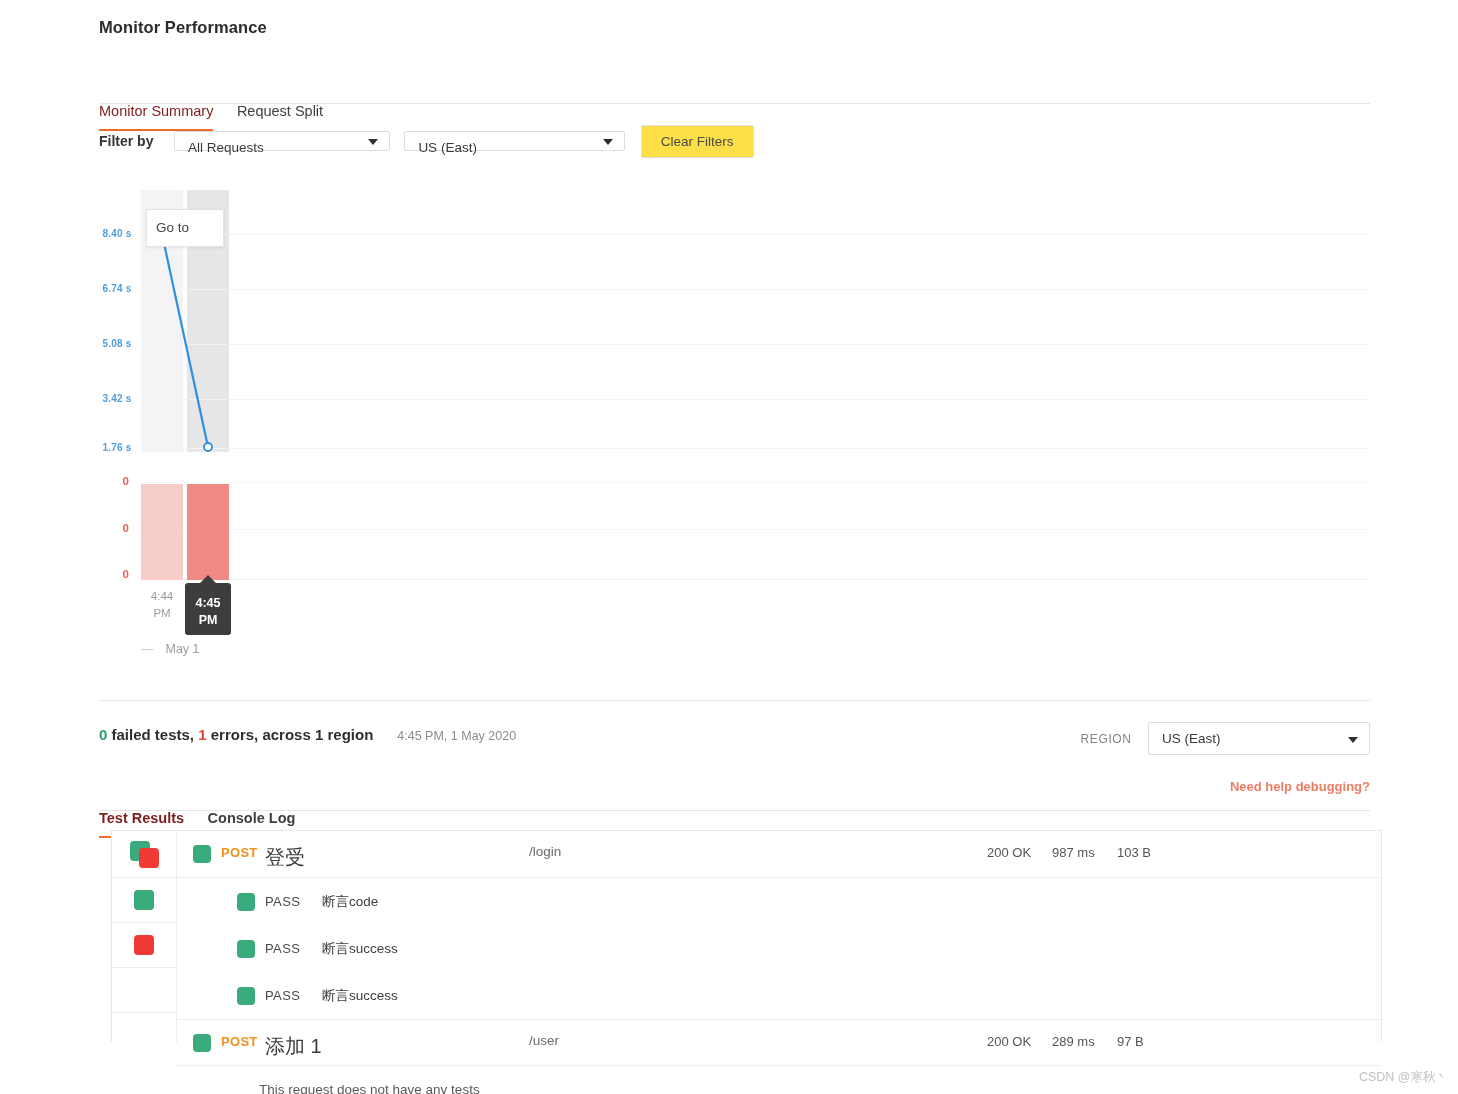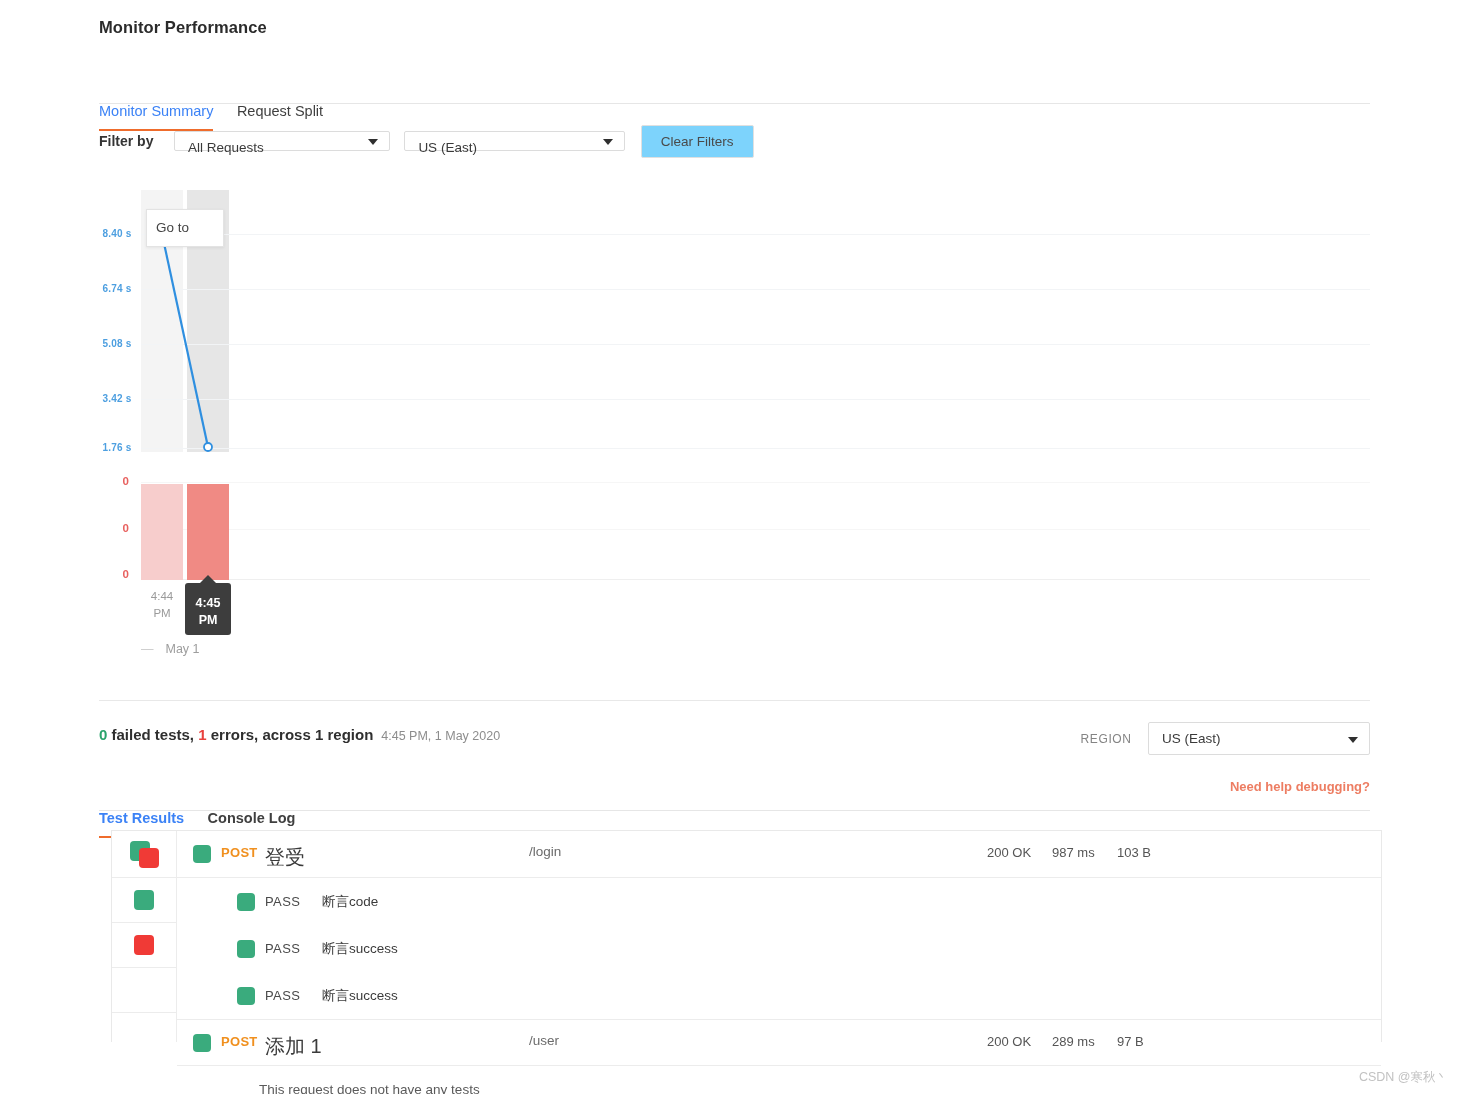--- a/index.html
+++ b/index.html
@@ -23,21 +23,21 @@
   
   .tabbar {
     position: absolute; left: 99px; top: 68px; width: 1271px; height: 36px;
     border-bottom: 1px solid #e6e6e6;
   }
   .tab {
     display: inline-block; font-size: 14.5px; color: #3f3f3f;
     padding: 0 0 11px 0; margin-right: 19px; cursor: pointer;
     position: relative;
   }
-  .tab.active { color: #3b82f6; margin-top: 35px; }
+  .tab.active { color: #7f1d1d; margin-top: 35px; }
   .tab.active::after {
     content: ""; position: absolute; left: 0; right: 0; bottom: -1px;
     height: 2.5px; background: #ef6c2c;
   }
 
   
   .filterbar { position: absolute; left: 99px; top: 124px; height: 34px; }
   .filter-label {
     display: inline-block; font-size: 14px; font-weight: 700; color: #343434;
     vertical-align: middle; margin-right: 16px; line-height: 34px;
@@ -57,21 +57,21 @@
     width: 0; height: 0;
     border-left: 5px solid transparent; border-right: 5px solid transparent;
     border-top: 6px solid #2f2f2f;
   }
   .sel-1 { width: 216px; }
   .sel-2 { width: 221px; }
   .sel-3 { width: 221px; }
   .sel-4 { width: 221px; }
   .clearbtn {
     display: inline-block; vertical-align: middle; height: 33px;
-    background: #7dd3fc; border: 1px solid #e0e0e0; border-radius: 2px;
+    background: #fde047; border: 1px solid #e0e0e0; border-radius: 2px;
     font-size: 13.5px; color: #4a4a4a; line-height: 31px;
     padding: 0 19px; cursor: pointer; margin-left: 1px;
   }
 
   
   .chart-wrap {
     position: absolute; left: 99px; top: 190px; width: 1271px; height: 500px;
   }
   .chart-area { position: absolute; left: 0; top: 0; width: 1271px; height: 262px; }
   .ytick {
@@ -134,21 +134,21 @@
     position: absolute; left: 99px; top: 700px; width: 1271px; height: 1px; background: #e8e8e8;
   }
 
   
   .summary {
     position: absolute; left: 99px; top: 726px; font-size: 15px;
     font-weight: 700; color: #2f2f2f;
   }
   .summary .g { color: #2aa36b; }
   .summary .r { color: #e8413d; }
-  .summary .ts { font-weight: 400; font-size: 12.5px; color: #8d8d8d; margin-left: 8px; }
+  .summary .ts { font-weight: 400; font-size: 12.5px; color: #8d8d8d; margin-left: 24px; }
 
   .region-box { position: absolute; right: 88px; top: 722px; }
   .region-label {
     display: inline-block; vertical-align: middle; font-size: 12px; color: #848484;
     letter-spacing: .6px; margin-right: 12px;
   }
   .region-sel {
     display: inline-block; vertical-align: middle; position: relative;
     width: 222px; height: 33px; border: 1px solid #dcdcdc; background: #fff;
     border-radius: 2px; cursor: pointer;

